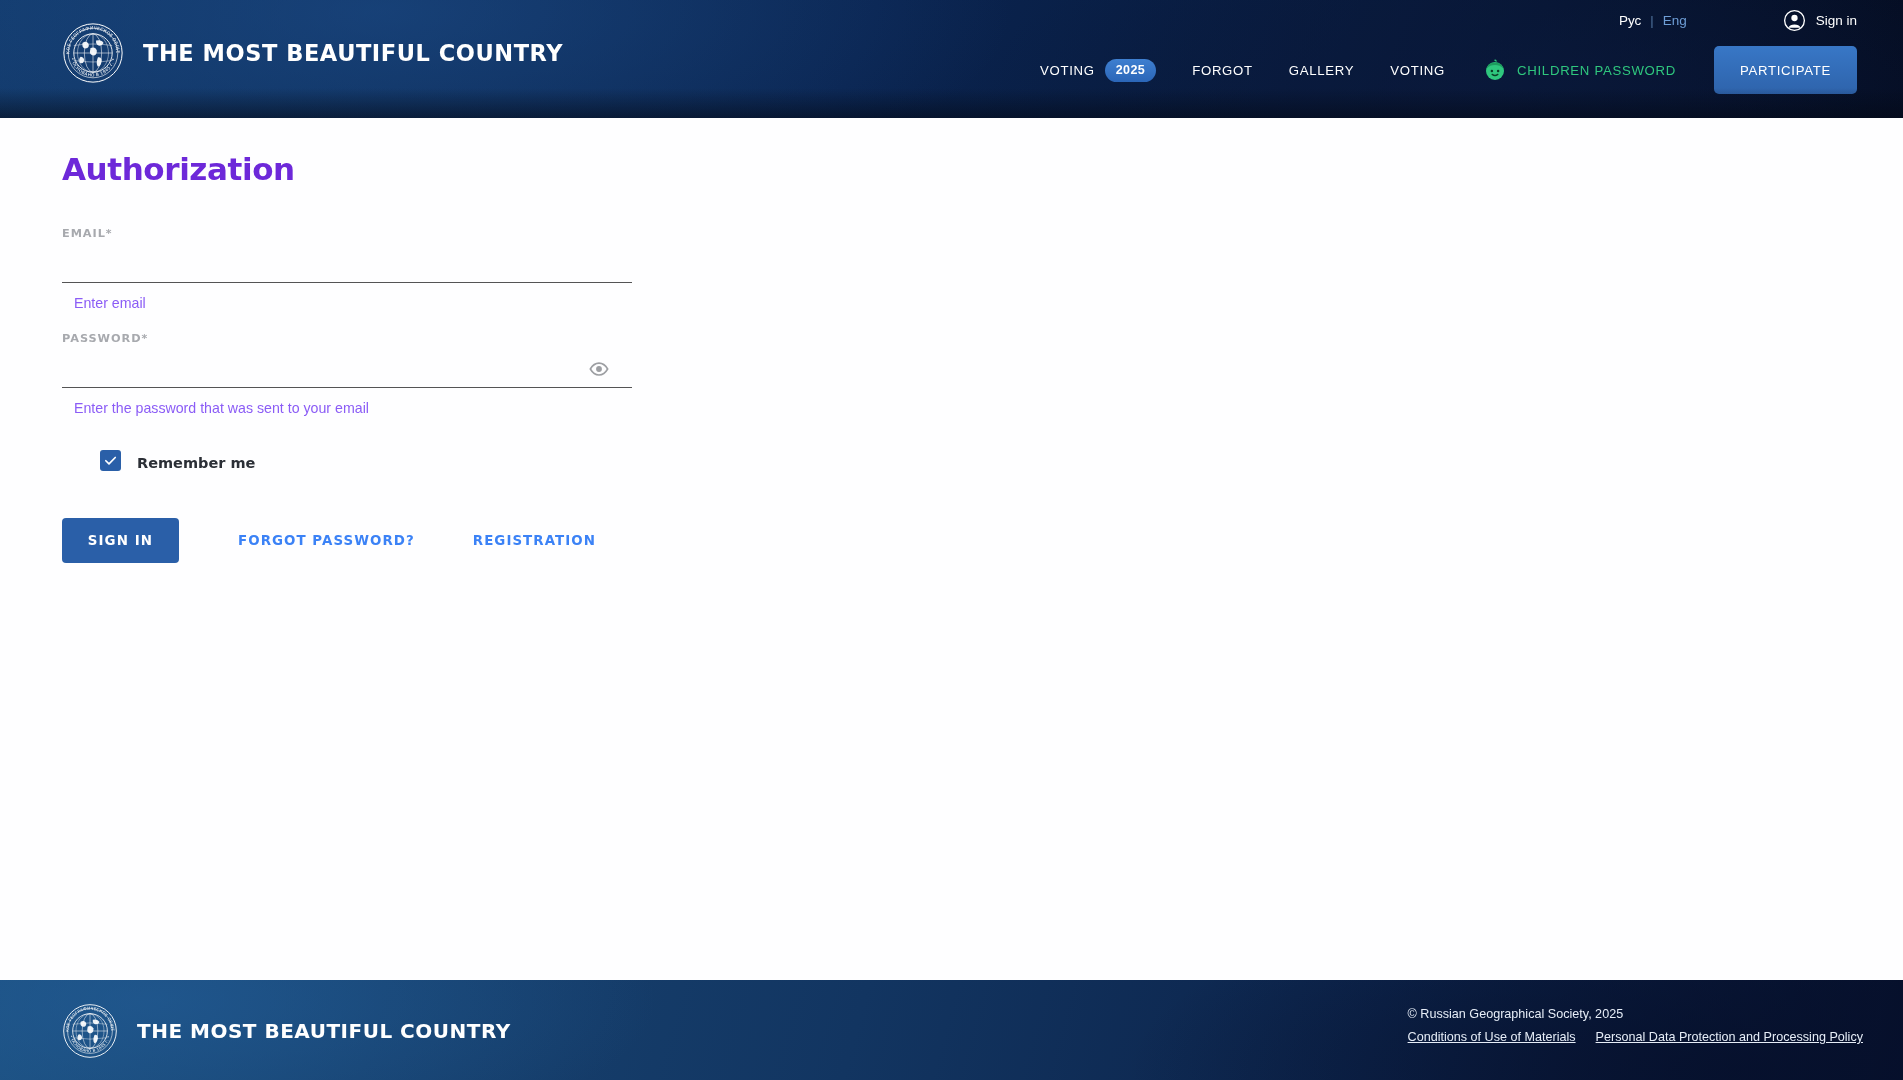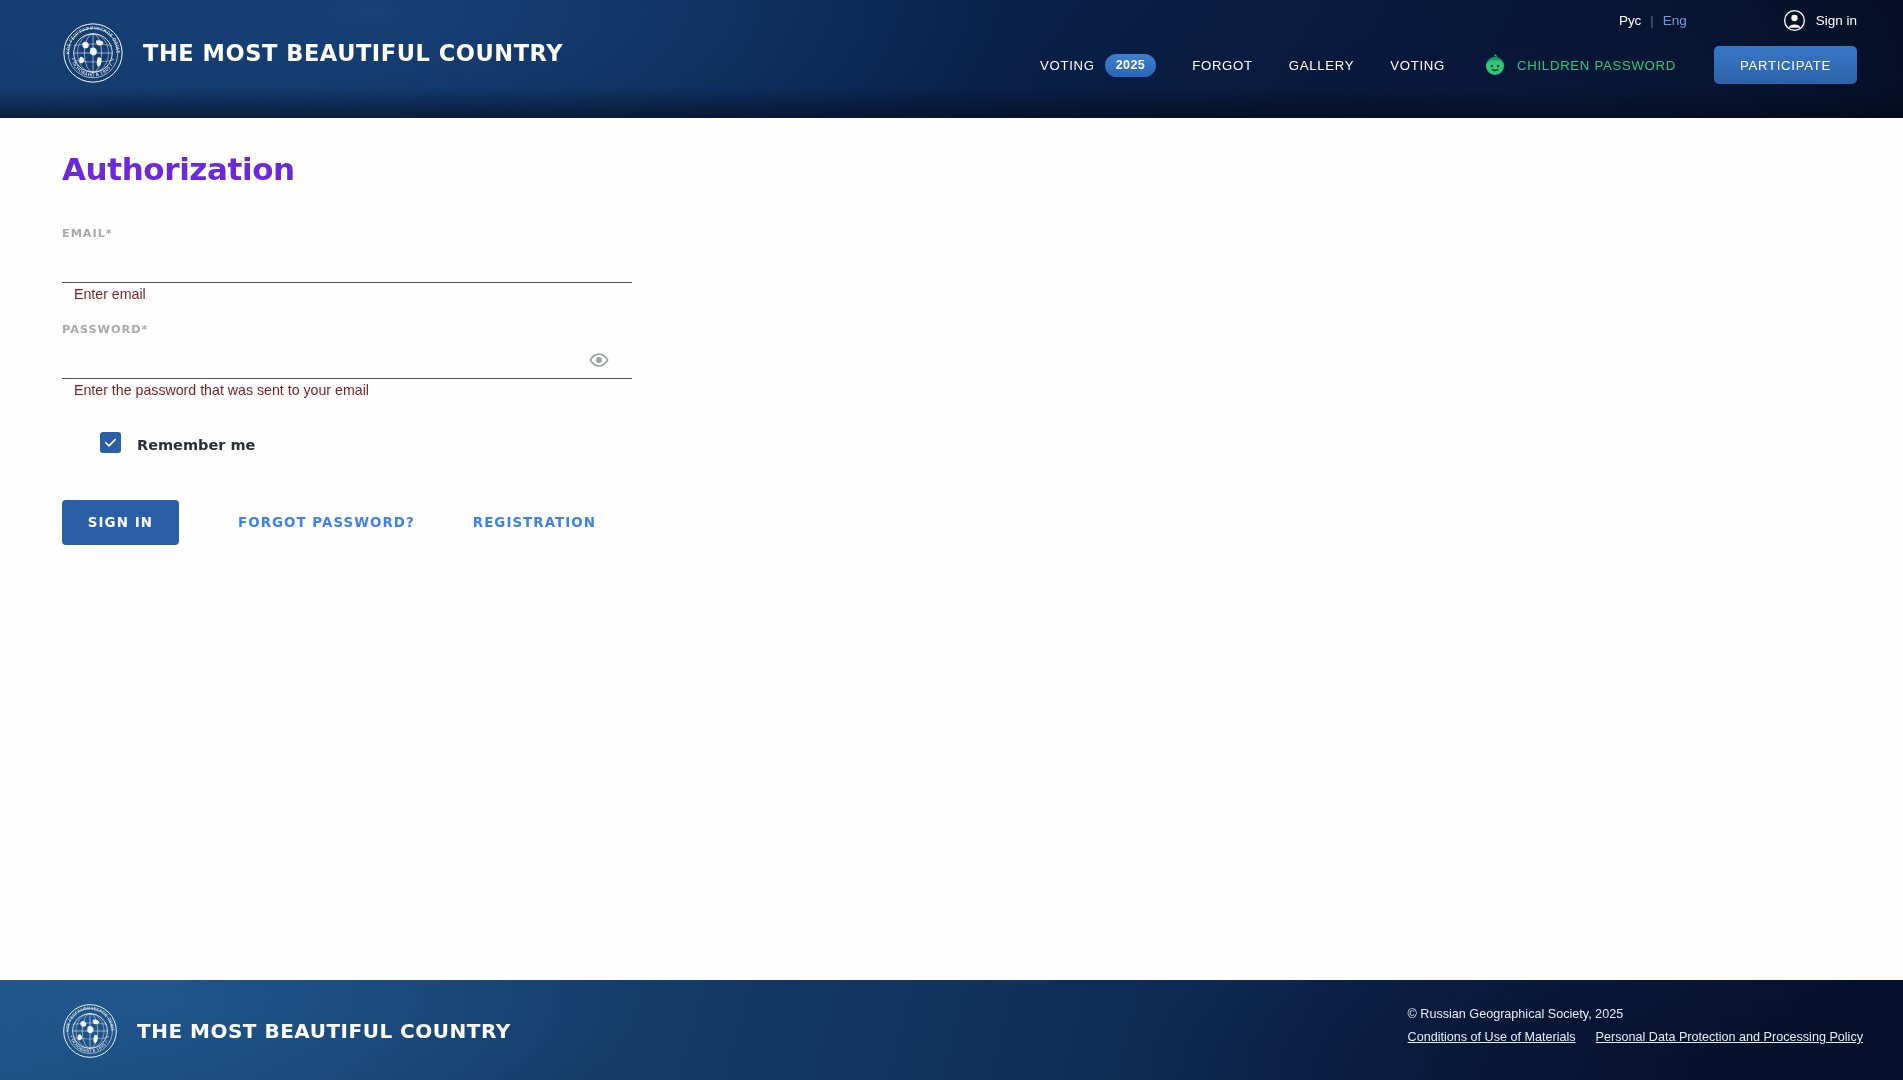--- a/index.html
+++ b/index.html
@@ -127,21 +127,21 @@
     font-weight: 700;
     letter-spacing: 0.4px;
   }
   .nav-item.children {
     color: #2fc77e;
     padding-left: 20px;
   }
   .kid-icon { width: 24px; height: 24px; flex: 0 0 24px; display: block; }
   .participate-btn {
     margin-left: 20px;
-    height: 38px;
+    height: 48px;
     padding: 0 26px;
     border: none;
     border-radius: 5px;
     background: linear-gradient(180deg, #3877c6 0%, #2e63ab 100%);
     color: #ffffff;
     font-size: 13.2px;
     letter-spacing: 0.7px;
     font-family: "Liberation Sans", sans-serif;
     cursor: pointer;
   }
@@ -207,24 +207,24 @@
     cursor: pointer;
     display: flex;
     align-items: center;
     justify-content: center;
     padding: 0;
     margin-right: 20px;
   }
   .eye-btn svg { width: 20px; height: 20px; display: block; }
 
   .field-hint {
-    margin-top: 3px;
+    margin-top: 12px;
     padding-left: 12px;
     font-size: 14.2px;
-    color: #7f1d1d;
+    color: #8b5cf6;
     font-family: "Liberation Sans", sans-serif;
   }
 
   .remember-row {
     margin-top: 34px;
     display: flex;
     align-items: flex-end;
     gap: 16px;
     cursor: pointer;
     width: max-content;

